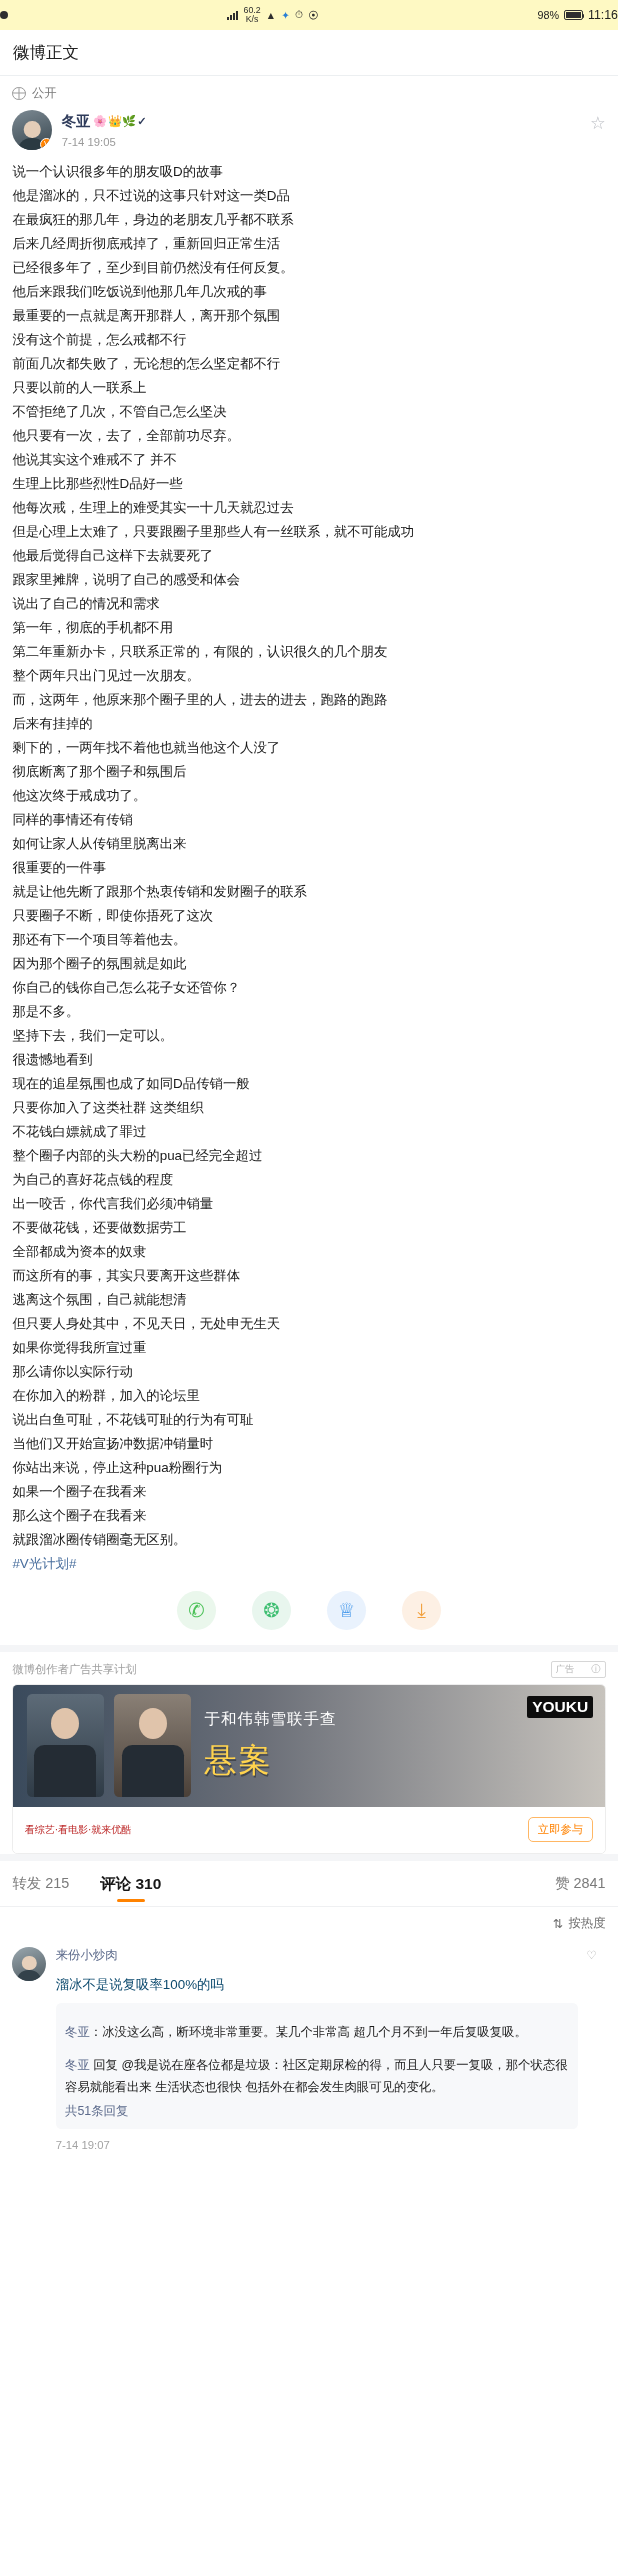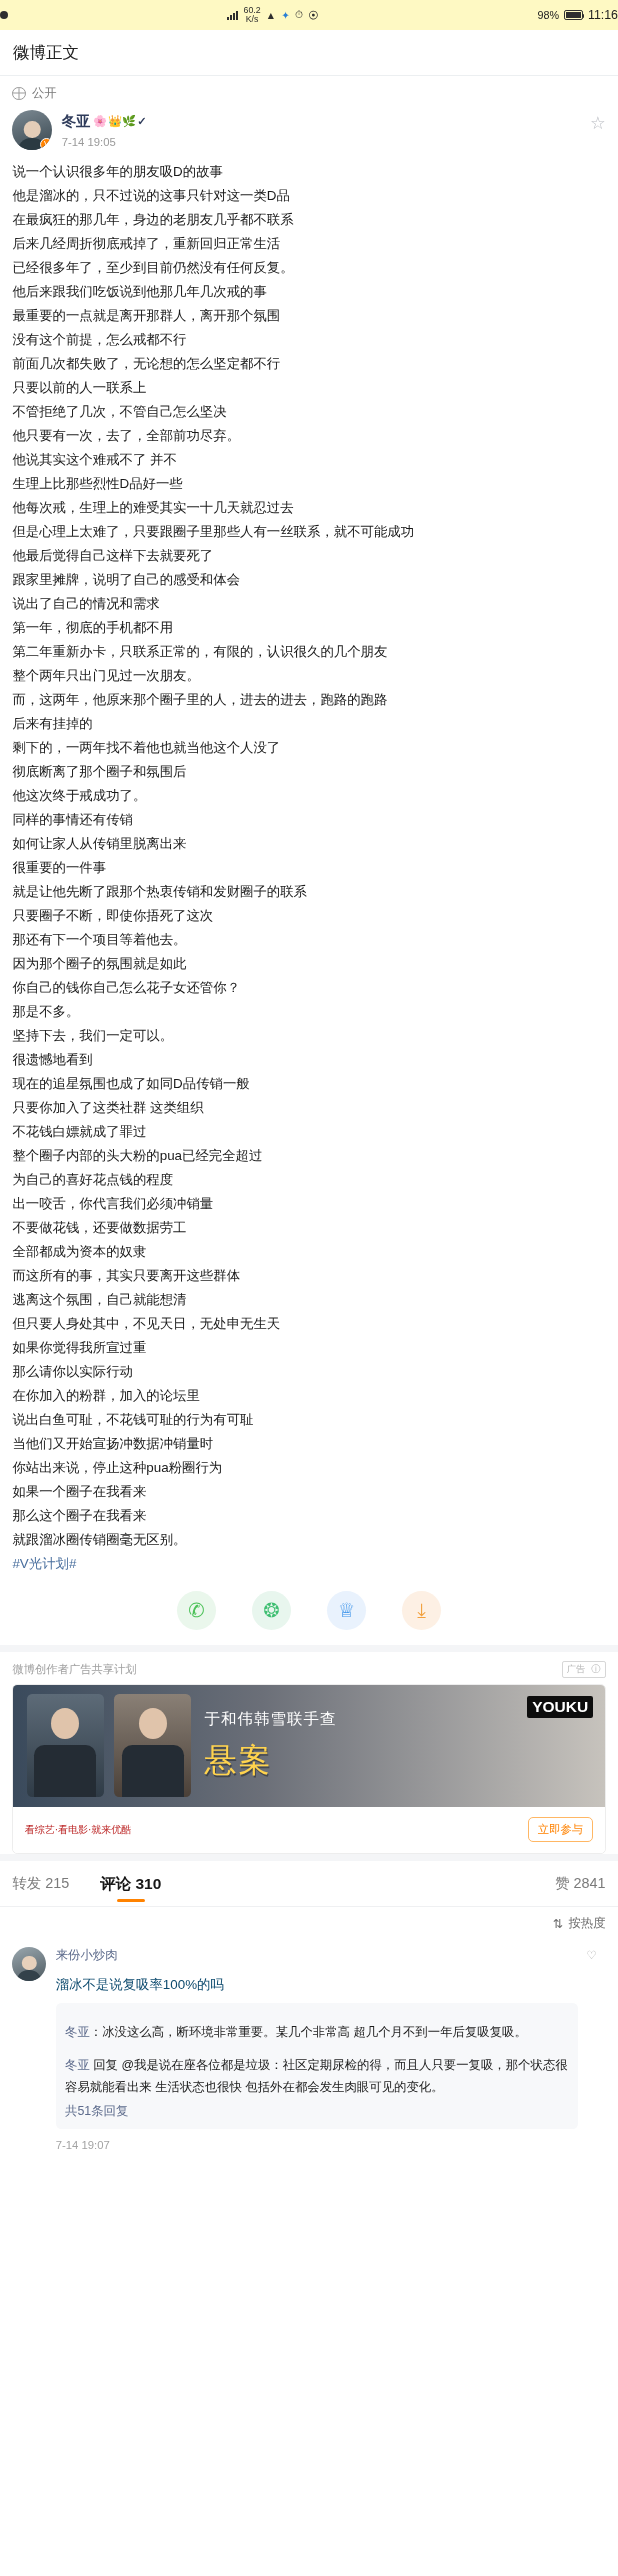--- a/index.html
+++ b/index.html
@@ -159,21 +159,21 @@
   
   .ad-wrap { border-top: 7.2px solid #f4f5f7; padding: 0 0 0 0; }
   .ad-head {
     display: flex; align-items: center; justify-content: space-between;
     padding: 8.2px 12.4px 6.2px 12.4px;
     font-size: 11.3px; color: #a0a0a0;
   }
   .ad-tag {
     border: 0.5px solid #d6d6d6; border-radius: 2.1px;
     font-size: 9.3px; color: #b5b5b5; padding: 1px 4.1px;
-    display: inline-flex; align-items: center; gap: 6px;
+    display: inline-flex; align-items: center; gap: 17px;
   }
   .ad-card {
     margin: 0 12.4px; border: 0.5px solid #ededed; border-radius: 5.2px; overflow: hidden;
   }
   .ad-banner {
     height: 122px; position: relative;
     background: linear-gradient(90deg,#3a4a5c 0%, #6b6f78 42%, #c7c3bd 100%);
     display: flex; align-items: center;
   }
   .ad-person {

